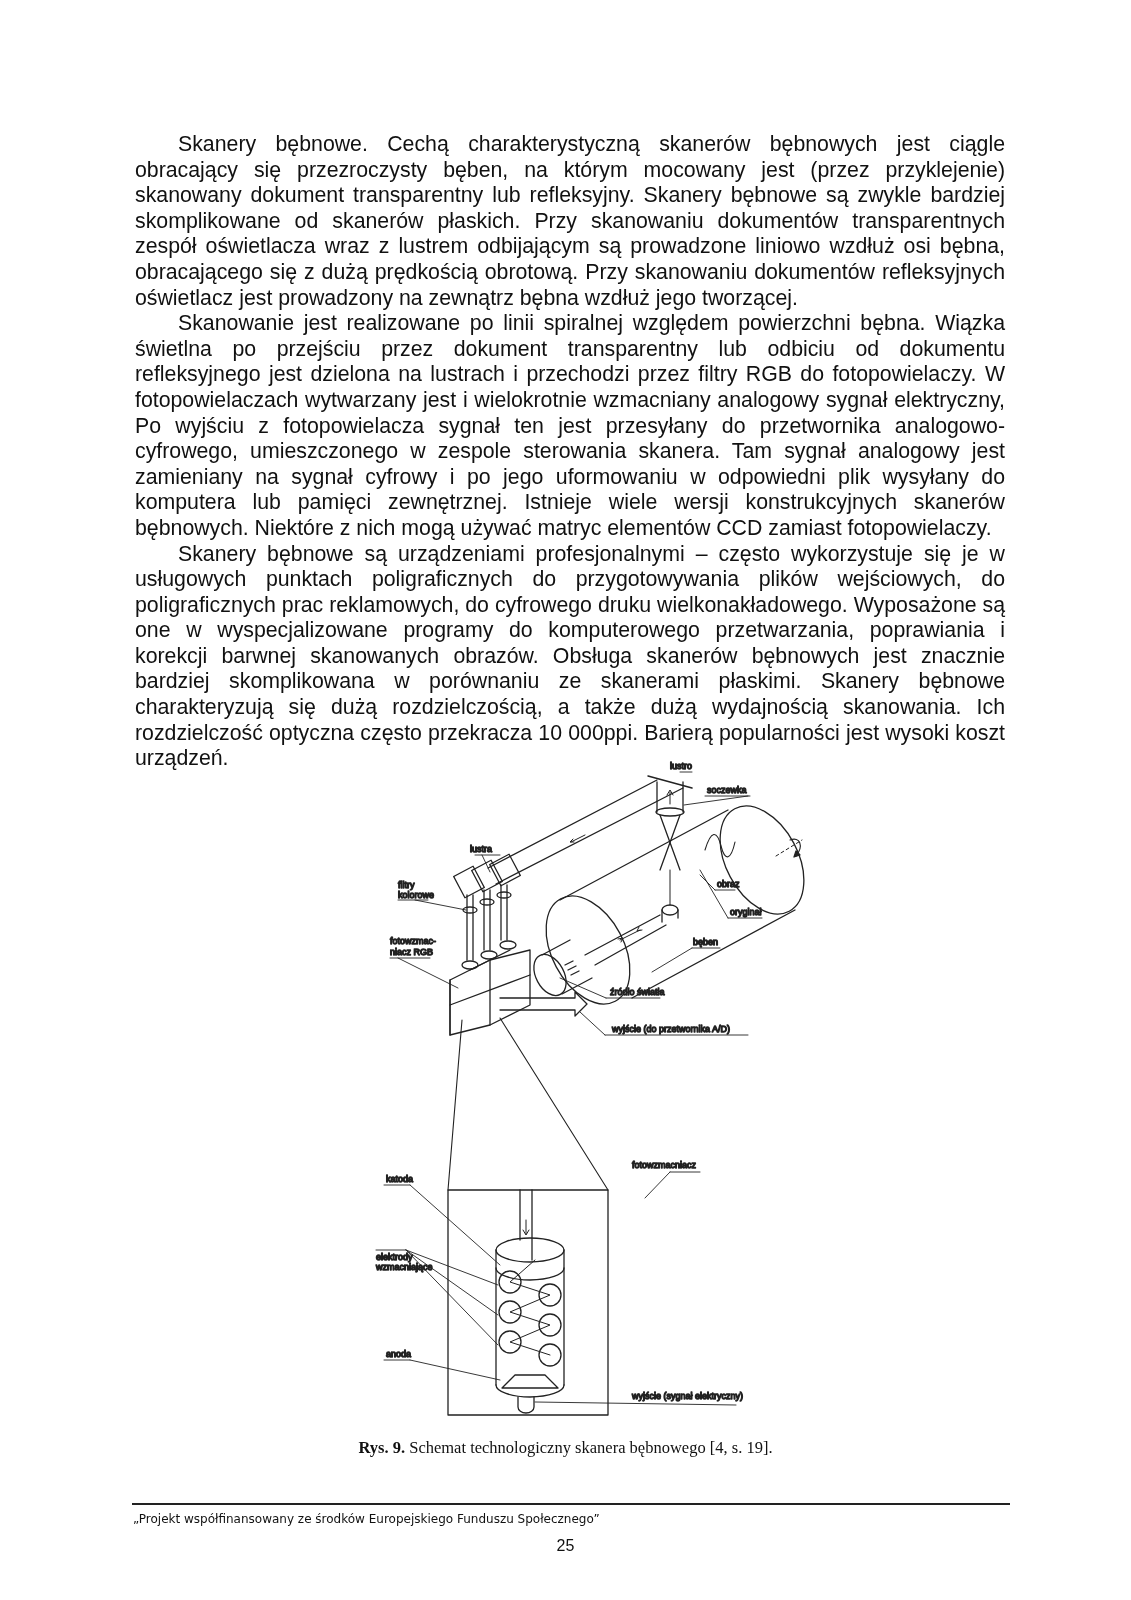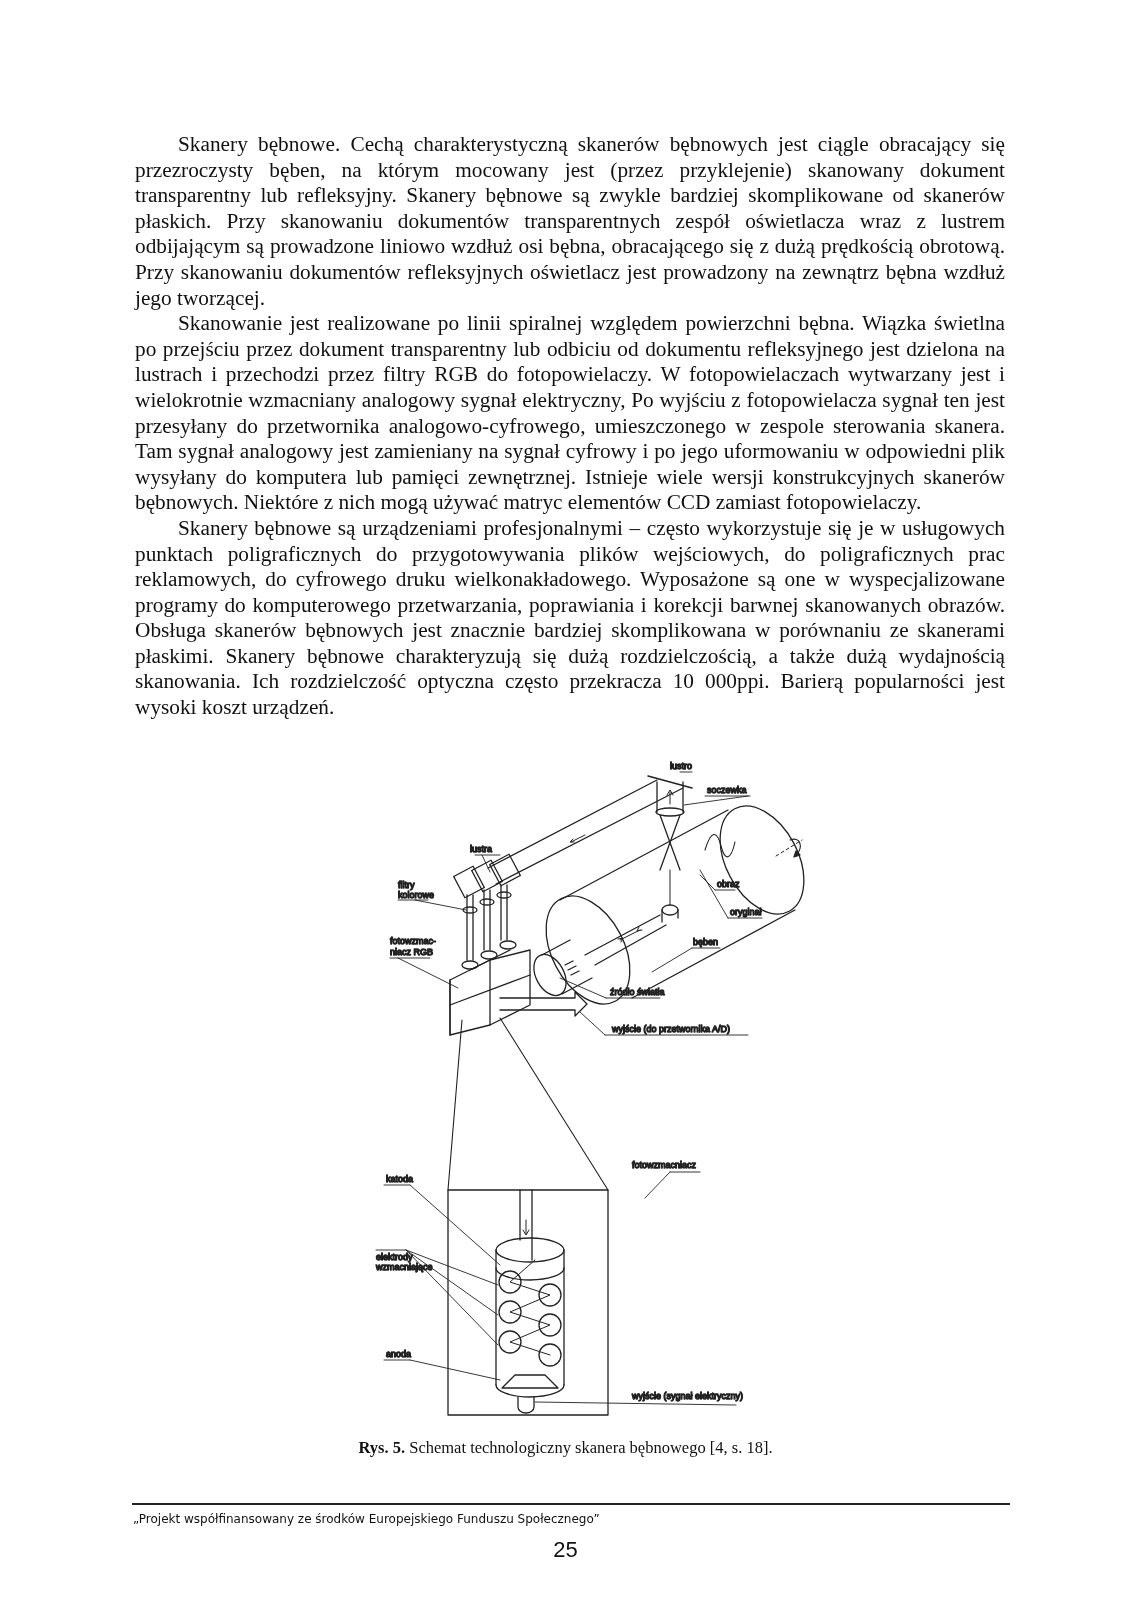--- a/index.html
+++ b/index.html
@@ -1,38 +1,38 @@
 <!DOCTYPE html>
 <html><head>
 <meta charset="utf-8">
 <style>
   html, body { margin: 0; padding: 0; background: #ffffff; }
   body { width: 1131px; height: 1600px; position: relative; overflow: hidden; }
   .page { position: absolute; left: 0; top: 0; width: 1131px; height: 1600px; background: #fff; }
   .body-text {
     position: absolute; left: 135px; top: 132px; width: 870px;
-    font-family: Liberation Serif, serif; font-size: 21.3px; line-height: 25.6px; color: #111;
+    font-family: Liberation Sans, sans-serif; font-size: 21.3px; line-height: 25.6px; color: #111;
   }
   .body-text p { margin: 0; text-align: justify; text-indent: 43px; }
   .figure { position: absolute; left: 370px; top: 760px; width: 440px; height: 660px; text-decoration: underline; }
   .figure svg { width: 440px; height: 660px; display: block; }
   .figure svg text { font-family: "Liberation Sans", sans-serif; font-size: 9px; fill: #222; }
   .caption {
     position: absolute; left: 0; width: 1131px; top: 1438px; text-align: center;
     font-family: "Liberation Serif", serif; font-size: 16.5px; color: #111;
   }
   .caption b { font-weight: bold; }
   .footer-rule { position: absolute; left: 132px; top: 1503px; width: 878px; height: 0; border-top: 2px solid #222; }
   .footer-text {
     position: absolute; left: 133px; top: 1512px;
     font-family: "DejaVu Sans", sans-serif; font-size: 12px; color: #111;
   }
   .page-number {
     position: absolute; left: 0; width: 1131px; top: 1537px; text-align: center;
-    font-family: "Liberation Sans", sans-serif; font-size: 22px; color: #111;
+    font-family: "Liberation Sans", sans-serif; font-size: 16px; color: #111;
   }
 </style>
 </head>
 <body>
 
 <div class="page">
 
   <div class="body-text">
     <p>Skanery bębnowe. Cechą charakterystyczną skanerów bębnowych jest ciągle obracający się przezroczysty bęben, na którym mocowany jest (przez przyklejenie) skanowany dokument transparentny lub refleksyjny. Skanery bębnowe są zwykle bardziej skomplikowane od skanerów płaskich. Przy skanowaniu dokumentów transparentnych zespół oświetlacza wraz z lustrem odbijającym są prowadzone liniowo wzdłuż osi bębna, obracającego się z dużą prędkością obrotową. Przy skanowaniu dokumentów refleksyjnych oświetlacz jest prowadzony na zewnątrz bębna wzdłuż jego tworzącej.</p>
     <p>Skanowanie jest realizowane po linii spiralnej względem powierzchni bębna. Wiązka świetlna po przejściu przez dokument transparentny lub odbiciu od dokumentu refleksyjnego jest dzielona na lustrach i przechodzi przez filtry RGB do fotopowielaczy. W fotopowielaczach wytwarzany jest i wielokrotnie wzmacniany analogowy sygnał elektryczny, Po wyjściu z fotopowielacza sygnał ten jest przesyłany do przetwornika analogowo-cyfrowego, umieszczonego w zespole sterowania skanera. Tam sygnał analogowy jest zamieniany na sygnał cyfrowy i po jego uformowaniu w odpowiedni plik wysyłany do komputera lub pamięci zewnętrznej. Istnieje wiele wersji konstrukcyjnych skanerów bębnowych. Niektóre z nich mogą używać matryc elementów CCD zamiast fotopowielaczy.</p>
@@ -187,20 +187,20 @@
       <text x="262" y="408">fotowzmacniacz</text>
       <text x="16" y="422">katoda</text>
       <text x="6" y="500">elektrody</text>
       <text x="6" y="510">wzmacniające</text>
       <text x="16" y="597">anoda</text>
       <text x="262" y="639">wyjście (sygnał elektryczny)</text>
     </svg>
   </div>
 
   <div class="caption">
-    <b>Rys. 5.</b><span> Schemat technologiczny skanera bębnowego [4, s. 18].</span>
+    <b>Rys. 9.</b><span> Schemat technologiczny skanera bębnowego [4, s. 19].</span>
   </div>
 
   <div class="footer-rule"></div>
   <div class="footer-text">„Projekt współfinansowany ze środków Europejskiego Funduszu Społecznego”</div>
   <div class="page-number">25</div>
 
 </div>
 
 </body></html>

